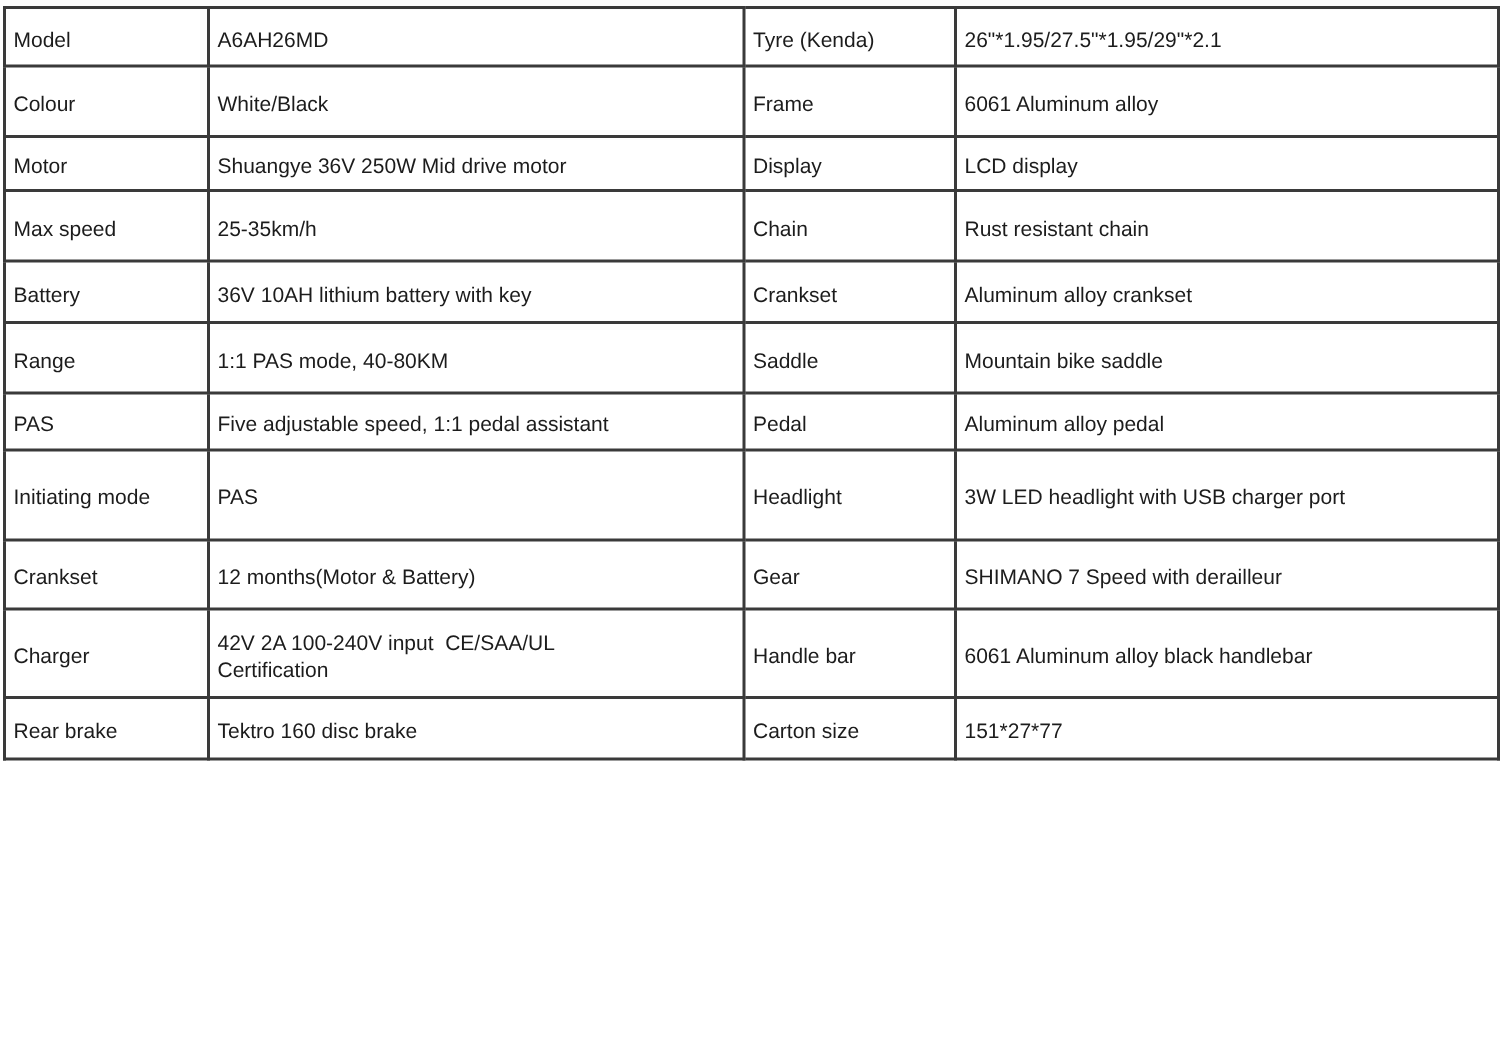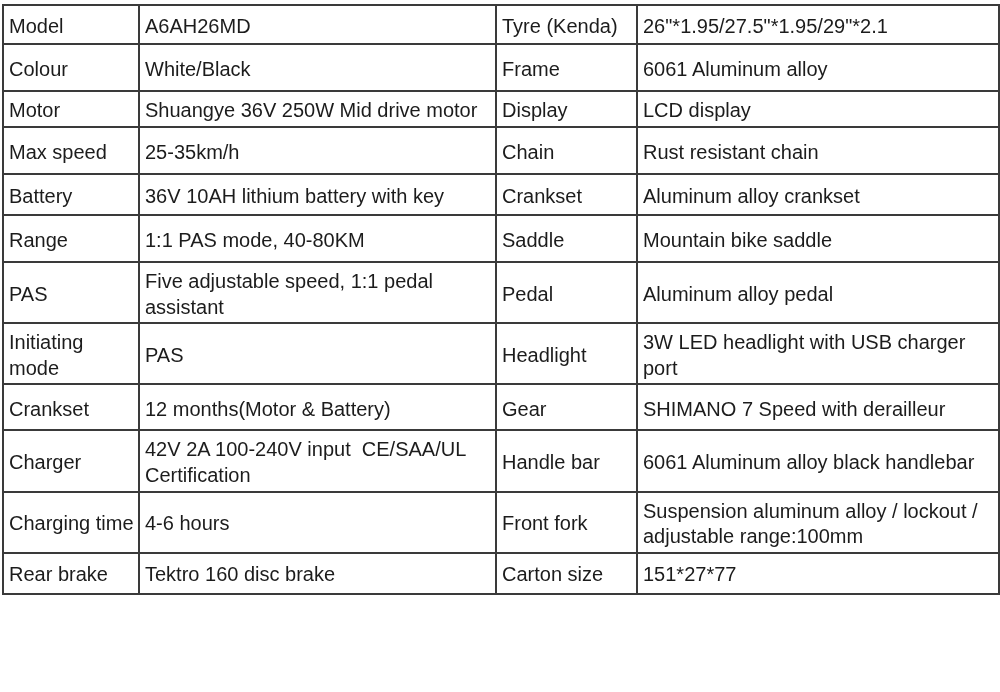--- a/index.html
+++ b/index.html
@@ -20,21 +20,21 @@
   }
   table.spec{
     border-collapse:collapse;
     table-layout:fixed;
     width:996px;
     margin:4px 0 0 2px;
   }
   table.spec td{
     border:2px solid var(--border-color);
     color:var(--text-color);
-    font-size:20px;
+    font-size:14px;
     line-height:1.28;
     padding:6px 4px 2px 5px;
     vertical-align:middle;
     overflow:hidden;
     white-space:pre-wrap;
     word-wrap:break-word;
   }
   td.lbl{ }
   td.val{ }
 </style>
@@ -84,46 +84,39 @@
       <td class="val">1:1 PAS mode, 40-80KM</td>
       <td class="lbl">Saddle</td>
       <td class="val">Mountain bike saddle</td>
     </tr>
     <tr style="height:38px">
       <td class="lbl">PAS</td>
       <td class="val">Five adjustable speed, 1:1 pedal assistant</td>
       <td class="lbl">Pedal</td>
       <td class="val">Aluminum alloy pedal</td>
     </tr>
-    <tr style="height:42px">
+    <tr style="height:60px">
       <td class="lbl">Initiating mode</td>
       <td class="val">PAS</td>
       <td class="lbl">Headlight</td>
       <td class="val">3W LED headlight with USB charger port</td>
     </tr>
     <tr style="height:46px">
       <td class="lbl">Crankset</td>
       <td class="val">12 months(Motor &amp; Battery)</td>
       <td class="lbl">Gear</td>
       <td class="val">SHIMANO 7 Speed with derailleur</td>
     </tr>
     <tr style="height:59px">
       <td class="lbl">Charger</td>
       <td class="val">42V 2A 100-240V input  CE/SAA/UL
 Certification</td>
       <td class="lbl">Handle bar</td>
       <td class="val">6061 Aluminum alloy black handlebar</td>
     </tr>
-    <tr style="height:52px">
-      <td class="lbl">Charging time</td>
-      <td class="val">4-6 hours</td>
-      <td class="lbl">Front fork</td>
-      <td class="val">Suspension aluminum alloy / lockout /
-adjustable range:100mm</td>
-    </tr>
     <tr style="height:41px">
       <td class="lbl">Rear brake</td>
       <td class="val">Tektro 160 disc brake</td>
       <td class="lbl">Carton size</td>
       <td class="val">151*27*77</td>
     </tr>
   </tbody>
 </table>
 
 </body></html>

